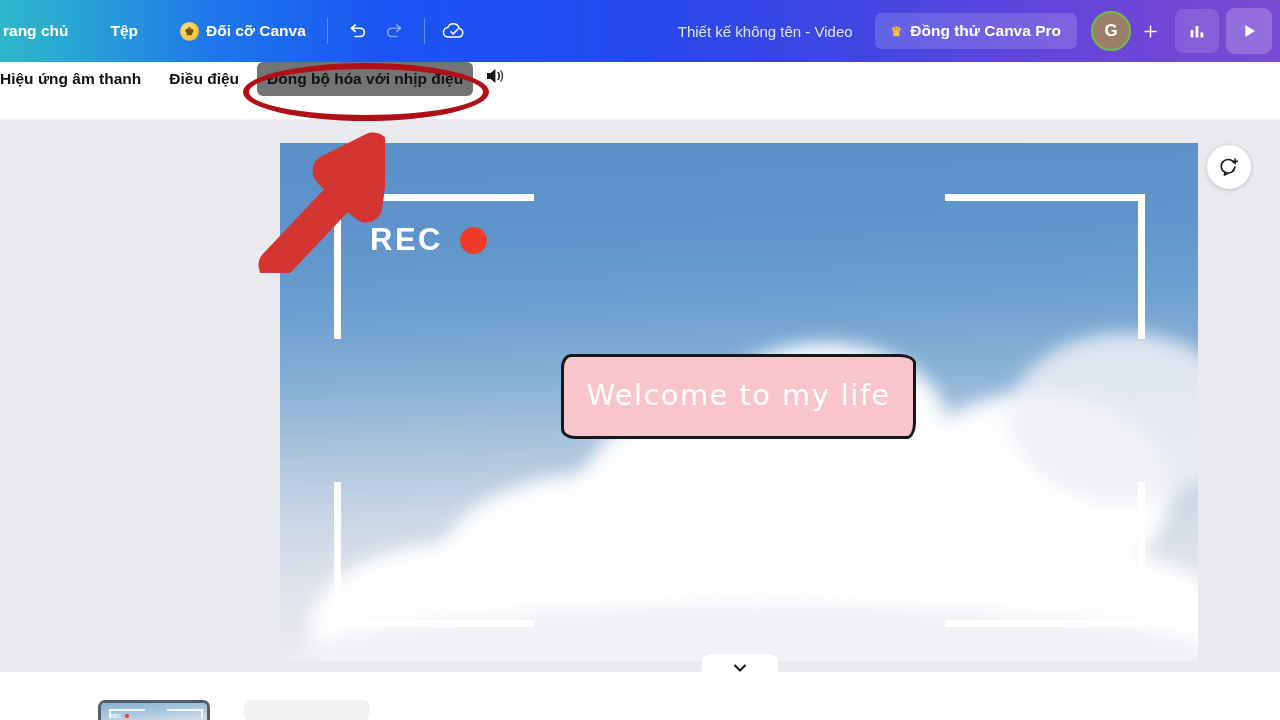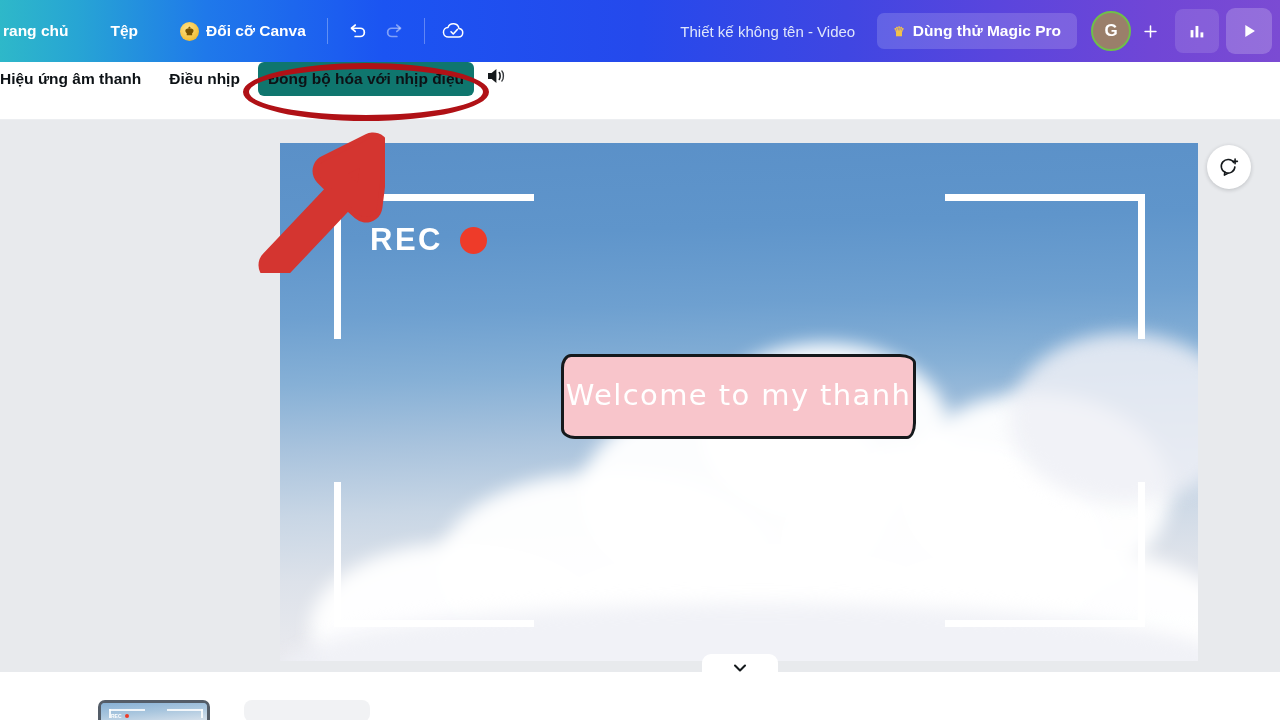--- a/index.html
+++ b/index.html
@@ -74,21 +74,21 @@
   
   .subbar {
     position: absolute; left: 0; top: 62px; width: 1280px; height: 58px;
     background: #ffffff; display: flex; align-items: flex-start;
     border-bottom: 1px solid #eceef1;
   }
   .sub-item {
     font-size: 15.5px; font-weight: 600; color: #0d1216;
     padding: 8px 10px; border-radius: 6px; white-space: nowrap;
   }
-  .sub-item.active { background: #0f766e; }
+  .sub-item.active { background: #737373; }
   .spk { margin-left: 8px; display: flex; align-items: center; }
 
   
   .workspace {
     position: absolute; left: 0; top: 120px; width: 1280px; height: 552px;
     background: #e8eaed;
   }
   .canvas {
     position: absolute; left: 280px; top: 23px; width: 918px; height: 518px;
     overflow: hidden; background: #5b93c9;
@@ -206,21 +206,21 @@
           <path d="M8.2 20.5h10.6a4.6 4.6 0 0 0 .6-9.16 6.2 6.2 0 0 0-11.9-1.2A4.75 4.75 0 0 0 8.2 20.5z" stroke="#ffffff" stroke-width="1.6" fill="none" stroke-linejoin="round"></path>
           <path d="M10.8 14.8l2.4 2.4 4.4-4.9" stroke="#ffffff" stroke-width="1.7" stroke-linecap="round" stroke-linejoin="round" fill="none"></path>
         </svg>
       </div>
     </div>
 
     <div class="tb-right">
       <div class="doc-title">Thiết kế không tên - Video</div>
       <div class="pro-btn">
         <span class="pro-crown">♛</span>
-        <span>Dùng thử Magic Pro</span>
+        <span>Đồng thử Canva Pro</span>
       </div>
       <div class="avatar-wrap">
         <div class="avatar">G</div>
         <div class="plus-btn">
           <svg width="17" height="17" viewBox="0 0 20 20">
             <path d="M10 3.6v12.8M3.6 10h12.8" stroke="#ffffff" stroke-width="1.8" stroke-linecap="round"></path>
           </svg>
         </div>
       </div>
       <div class="right-sq">
@@ -233,21 +233,21 @@
       <div class="play-sq">
         <svg width="22" height="22" viewBox="0 0 24 24">
           <path d="M8 5.5L18.5 12L8 18.5Z" fill="#ffffff"></path>
         </svg>
       </div>
     </div>
   </div>
 
   <div class="subbar">
     <div class="sub-item" style="margin-left:-10px;">Hiệu ứng âm thanh</div>
-    <div class="sub-item" style="margin-left:8px;">Điều nhịp</div>
+    <div class="sub-item" style="margin-left:8px;">Điều điệu</div>
     <div class="sub-item active" style="margin-left:8px;">Đồng bộ hóa với nhịp điệu</div>
     <div class="spk">
       <svg width="28" height="28" viewBox="0 0 28 28">
         <path d="M6 11h3.6L14.4 7v14l-4.8-4H6z" fill="#15191c"></path>
         <path d="M17.3 10.6c1.1 1 1.1 5.8 0 6.8" stroke="#15191c" stroke-width="1.6" fill="none" stroke-linecap="round"></path>
         <path d="M19.9 8.9c2 1.8 2 8.4 0 10.2" stroke="#15191c" stroke-width="1.4" fill="none" stroke-linecap="round" opacity=".85"></path>
       </svg>
     </div>
   </div>
 
@@ -276,21 +276,21 @@
       <div class="bracket" style="left:858px; top:339px; width:7px;   height:145px;"></div>
       <div class="bracket" style="left:665px; top:477px; width:200px; height:7px;"></div>
 
       <div class="rec-group">
         <span class="rec-text">REC</span>
         <span class="rec-dot"></span>
       </div>
 
       <div class="sticker">
         <div class="sticker-body"></div>
-        <div class="sticker-text">Welcome to my thanh</div>
+        <div class="sticker-text">Welcome to my life</div>
       </div>
     </div>
 
     <div class="comment-btn">
       <svg width="24" height="24" viewBox="0 0 26 26">
         <path d="M18.3 8.3a7.4 7.4 0 1 0 1.1 4.6" stroke="#15191c" stroke-width="1.7" fill="none" stroke-linecap="round"></path>
         <path d="M8.5 18.4l-.5 3.4 3.3-1.6" stroke="#15191c" stroke-width="1.7" fill="none" stroke-linecap="round" stroke-linejoin="round"></path>
         <path d="M19.6 4.4v5M17.1 6.9h5" stroke="#15191c" stroke-width="1.7" stroke-linecap="round"></path>
       </svg>
     </div>

